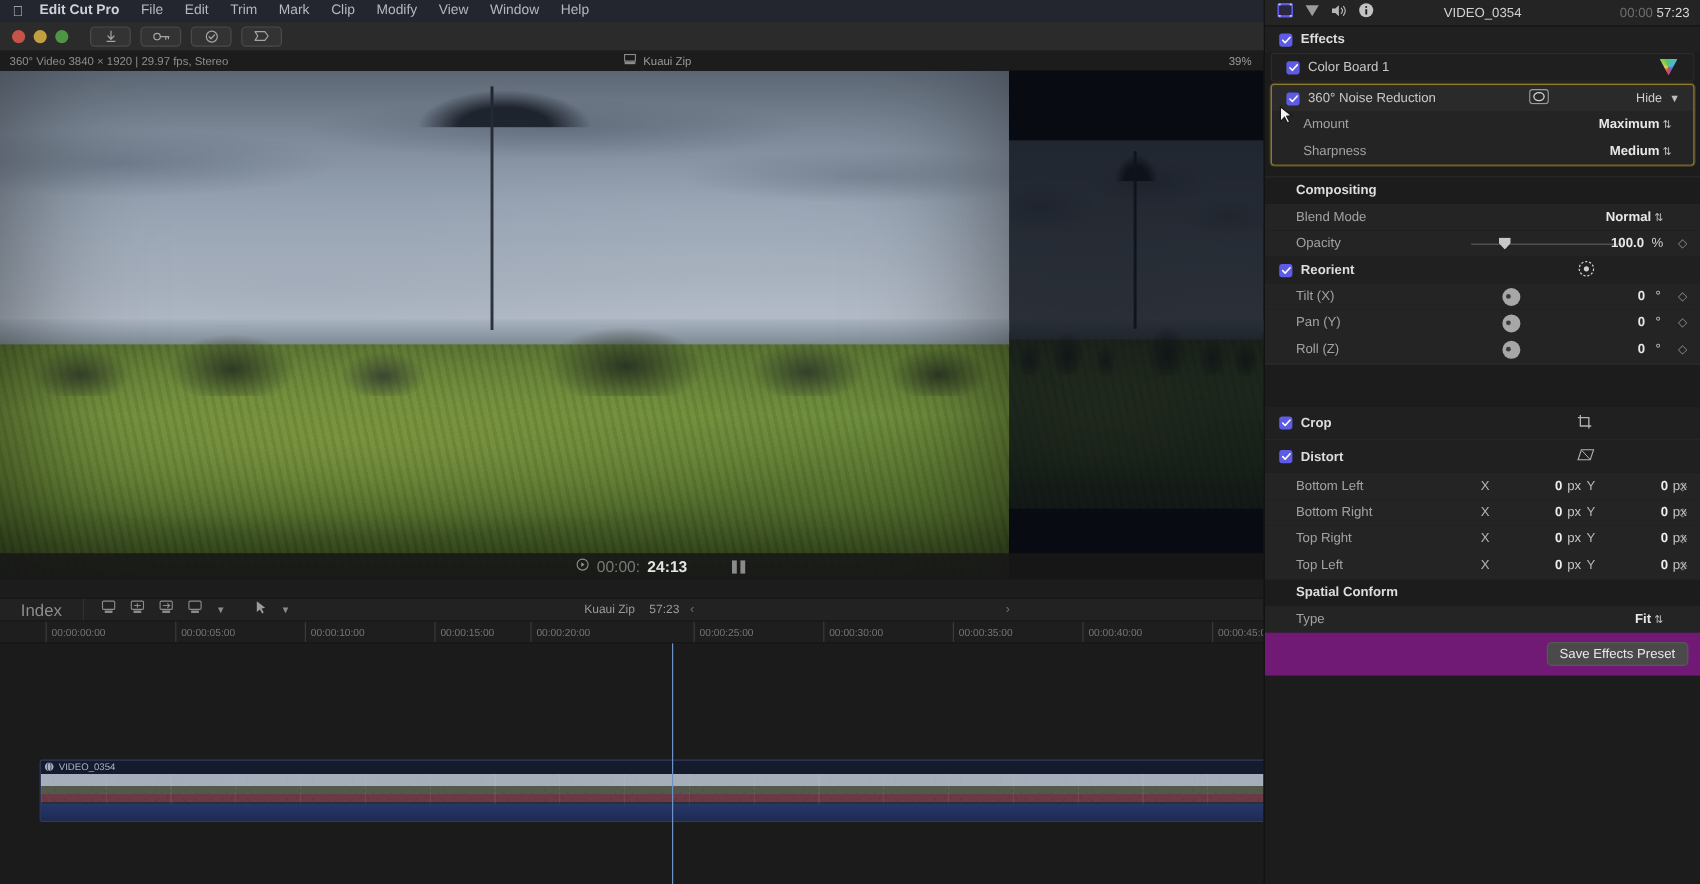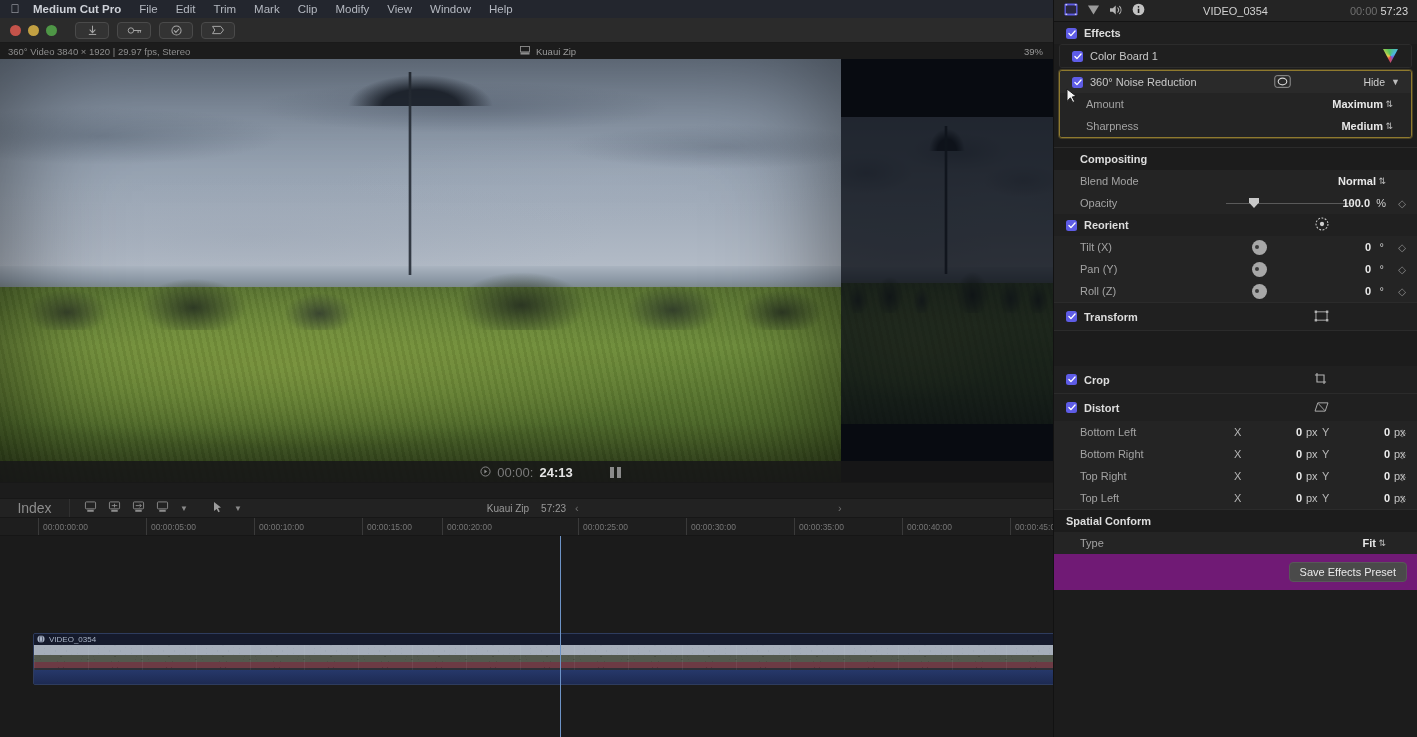--- a/index.html
+++ b/index.html
@@ -240,21 +240,21 @@
   }
   .cursor{ position:absolute; left:1066px; top:88px; z-index:60; }
 </style>
 </head>
 <body>
 
 <div class="app">
 
   <div class="menubar">
     <div class="apple"></div>
-    <div class="mi app-name">Medium Cut Pro</div>
+    <div class="mi app-name">Edit Cut Pro</div>
     <div class="mi">File</div>
     <div class="mi">Edit</div>
     <div class="mi">Trim</div>
     <div class="mi">Mark</div>
     <div class="mi">Clip</div>
     <div class="mi">Modify</div>
     <div class="mi">View</div>
     <div class="mi">Window</div>
     <div class="mi">Help</div>
   </div>
@@ -601,37 +601,20 @@
         <span class="knobcircle" style="left:198px;">
             <i></i>
           </span>
         <span class="val" style="right:46px;">0</span>
         <span style="position:absolute;right:33px;color:#cfcfcf;">°</span>
         <span class="kf">◇</span>
       </div>
 
       <div class="sep"></div>
 
-      <div class="row hdr" style="height:27px;">
-        <span class="cb">
-          <svg width="8" height="7" viewBox="0 0 9 8">
-              <path d="M1 4l2.3 2.4L8 1.2" stroke="#fff" stroke-width="1.5" fill="none" stroke-linecap="round" stroke-linejoin="round"></path>
-            </svg>
-        </span>
-        <span class="sect-title">Transform</span>
-        <span style="position:absolute;right:88px;">
-          <svg width="15" height="12" viewBox="0 0 16 13">
-              <rect x="2" y="2" width="12" height="9" stroke="#b3b3b3" fill="none"></rect>
-              <rect x="0.6" y="0.6" width="2.6" height="2.6" fill="#b3b3b3"></rect>
-              <rect x="12.8" y="0.6" width="2.6" height="2.6" fill="#b3b3b3"></rect>
-              <rect x="0.6" y="9.8" width="2.6" height="2.6" fill="#b3b3b3"></rect>
-              <rect x="12.8" y="9.8" width="2.6" height="2.6" fill="#b3b3b3"></rect>
-            </svg>
-        </span>
-      </div>
       <div class="sep"></div>
 
       <div class="row hdr" style="height:27px;margin-top:35px;">
         <span class="cb">
           <svg width="8" height="7" viewBox="0 0 9 8">
               <path d="M1 4l2.3 2.4L8 1.2" stroke="#fff" stroke-width="1.5" fill="none" stroke-linecap="round" stroke-linejoin="round"></path>
             </svg>
         </span>
         <span class="sect-title">Crop</span>
         <span style="position:absolute;right:90px;">
@@ -695,21 +678,21 @@
         <span class="xy-xu">px</span>
         <span class="xy-y">Y</span>
         <span class="xy-yv">0</span>
         <span class="xy-yu">px</span>
         <span class="kf">◇</span>
       </div>
 
       <div class="sep"></div>
 
       <div class="row" style="background:#1c1c1c;">
-        <span class="sect-title" style="">Spatial Conform</span>
+        <span class="sect-title" style="margin-left:14px;">Spatial Conform</span>
       </div>
       <div class="row sub2">
         <span class="lbl dim indent">Type</span>
         <span class="val" style="right:41px;">Fit</span>
         <span class="stepper" style="position:absolute;right:31px;">⇅</span>
       </div>
 
       <div class="savebar">
         <div class="savebtn">Save Effects Preset</div>
       </div>

